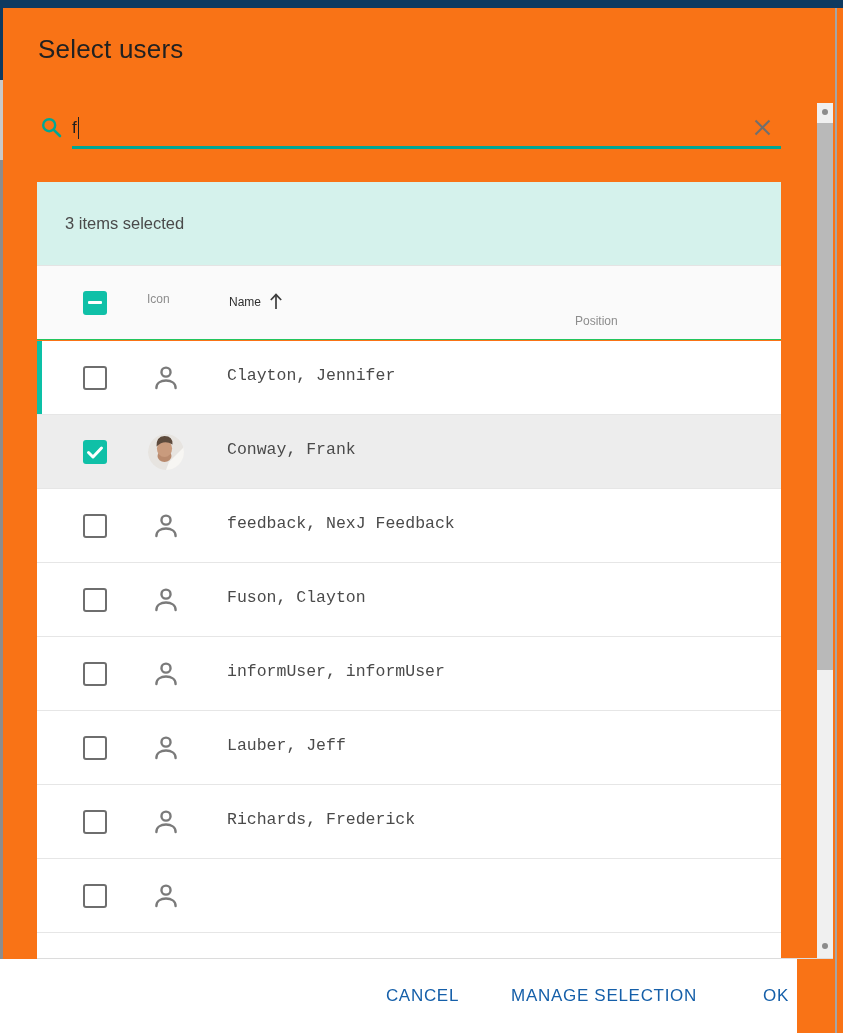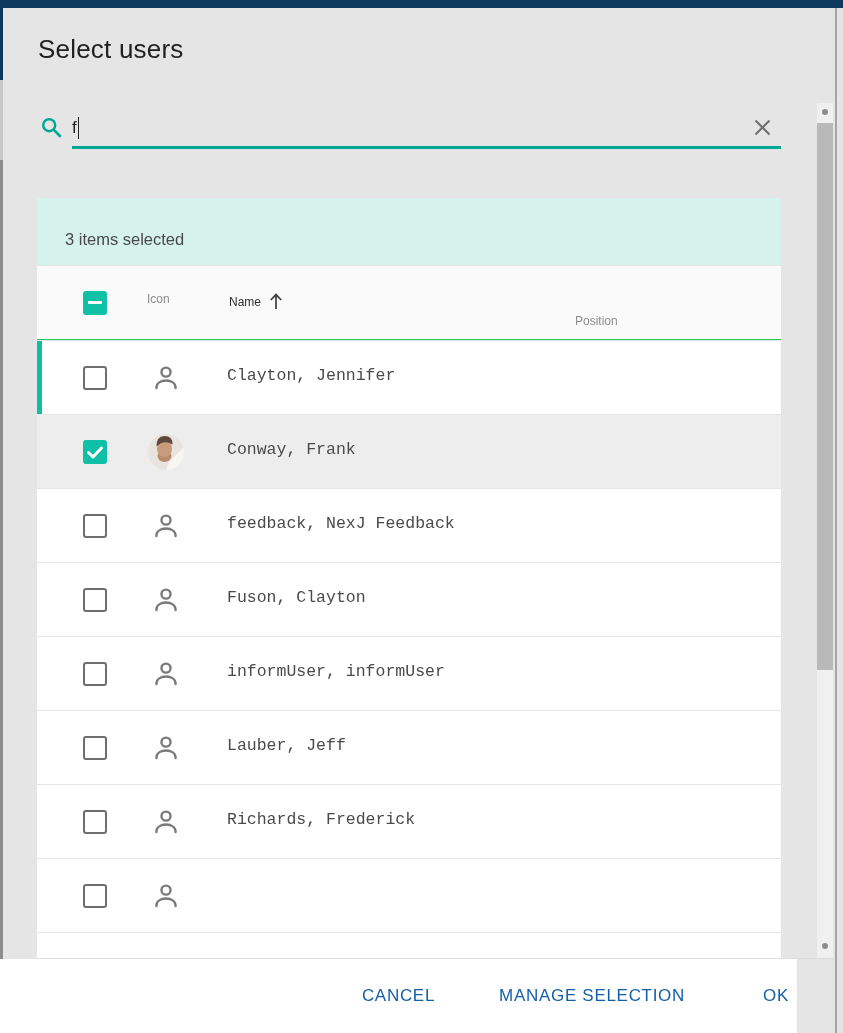--- a/index.html
+++ b/index.html
@@ -1,37 +1,37 @@
 <!DOCTYPE html>
 <html><head>
 <meta charset="utf-8">
 <style>
   html,body{margin:0;padding:0;background:#fff;}
-  .screen{position:relative;width:843px;height:1033px;background:#e5e5e5;overflow:hidden;
+  .screen{position:relative;width:843px;height:1033px;background:#f97316;overflow:hidden;
           font-family:"Liberation Sans", sans-serif;color:#4a4a4a;}
   
   .topbar{position:absolute;left:0;top:0;width:843px;height:8px;background:#0e3a60;}
   .left-edge{position:absolute;left:0;top:0;width:3px;height:1033px;}
   .left-edge .seg1{position:absolute;left:0;top:0;width:3px;height:80px;background:#0e3a60;}
   .left-edge .seg2{position:absolute;left:0;top:80px;width:3px;height:80px;background:#c9c9c9;}
   .left-edge .seg3{position:absolute;left:0;top:160px;width:3px;height:855px;background:#8d8d8d;}
   .left-edge .seg4{position:absolute;left:0;top:1015px;width:3px;height:18px;background:#6f6f6f;}
   .right-edge{position:absolute;left:835px;top:8px;width:2px;height:1025px;background:#a5a5a5;}
 
   .title{position:absolute;left:38px;top:34px;font-size:26px;font-weight:500;color:#212121;letter-spacing:.2px;}
 
   
   .search-icon{position:absolute;left:40px;top:116px;width:23px;height:23px;}
   .search-field{position:absolute;left:72px;top:113px;width:690px;height:30px;font-size:17px;color:#1f1f1f;display:flex;align-items:center;}
   .caret{display:inline-block;width:1.5px;height:22px;background:#222;margin-left:1px;}
   .clear-icon{position:absolute;left:751px;top:116px;width:23px;height:23px;cursor:pointer;}
   .underline{position:absolute;left:72px;top:146px;width:709px;height:3px;background:#00a794;}
 
   
-  .banner{position:absolute;left:37px;top:198px;width:744px;height:83px;background:#d5f2ec;
+  .banner{position:absolute;left:37px;top:182px;width:744px;height:83px;background:#d5f2ec;
           display:flex;align-items:center;padding-left:28px;box-sizing:border-box;font-size:16.5px;color:#4a4a4a;}
 
   
   .thead{position:absolute;left:37px;top:265px;width:744px;height:75px;background:#fafafa;
          border-top:1px solid #e4e4e4;border-bottom:1px solid #22c55e;box-sizing:border-box;font-size:12px;}
   .thead .col-icon{position:absolute;left:110px;top:26px;color:#8d8d8d;}
   .thead .col-name{position:absolute;left:192px;top:26px;color:#2f2f2f;display:flex;align-items:center;gap:7px;cursor:pointer;}
   .thead .col-pos{position:absolute;left:538px;top:26px;color:#8d8d8d;margin-top:22px;}
 
   
@@ -55,21 +55,21 @@
 
   
   .scrollbar{position:absolute;left:817px;top:103px;width:16px;height:856px;background:#f0f0f0;}
   .sb-thumb{position:absolute;left:0;top:20px;width:16px;height:547px;background:#b9b9b9;cursor:pointer;}
   .sb-dot{position:absolute;left:5px;width:6px;height:6px;border-radius:50%;background:#6b6b6b;opacity:.75;}
   .sb-dot.top{top:6px;} .sb-dot.bottom{top:840px;}
 
   
   .footer-divider{position:absolute;left:37px;top:958px;width:796px;height:1px;background:#dcdcdc;}
   .footer{position:absolute;left:0;top:959px;width:797px;height:74px;background:#fff;
-          display:flex;align-items:center;justify-content:flex-end;gap:48px;}
+          display:flex;align-items:center;justify-content:flex-end;gap:36px;}
   .btn{font-size:17px;font-weight:500;letter-spacing:.7px;color:#155fa9;cursor:pointer;white-space:nowrap;padding:6px 8px;}
   .btn.ok{margin-left:14px;}
 </style>
 </head>
 <body>
 
 <div class="screen">
 
   <div class="topbar"></div>
   <div class="left-edge">

